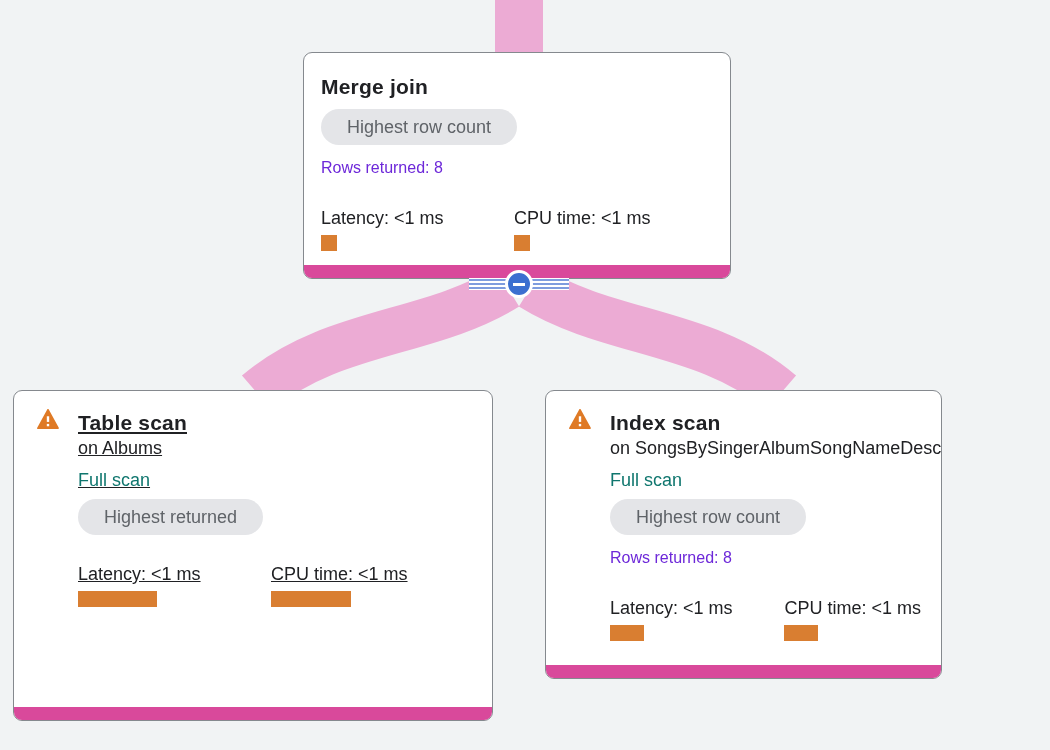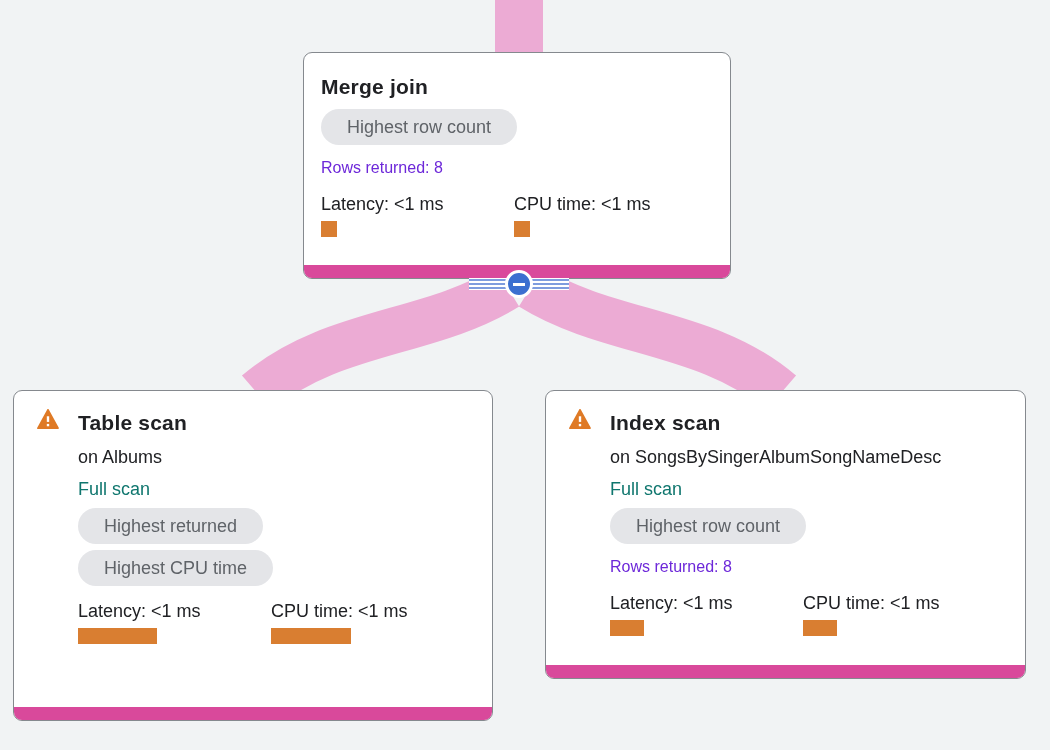--- a/index.html
+++ b/index.html
@@ -7,36 +7,36 @@
     position:relative;width:1050px;height:750px;background:#f1f3f4;
     overflow:hidden;font-family:"Liberation Sans","DejaVu Sans",sans-serif;
     color:#202124;
   }
   .edges{position:absolute;left:0;top:0;pointer-events:none;}
   .card{
     position:absolute;background:#ffffff;border:1px solid #85898e;
     border-radius:9px;overflow:hidden;box-sizing:border-box;cursor:pointer;
   }
   .card-merge{left:303px;top:52px;width:428px;height:227px;padding:16px 32px 0 17px;}
-  .card-table{left:13px;top:390px;width:480px;height:331px;padding:16px 20px 0 64px;}
-  .card-index{left:545px;top:390px;width:481px;height:289px;padding:16px 20px 0 64px;}
+  .card-table{left:13px;top:390px;width:480px;height:331px;padding:16px 20px 0 64px;text-decoration:underline;}
+  .card-index{left:545px;top:390px;width:397px;height:289px;padding:16px 20px 0 64px;}
   .accent{position:absolute;left:0;right:0;bottom:0;height:13px;background:#d9499b;}
   .warn{position:absolute;left:23px;top:18px;width:22px;height:20px;}
   .card-title{font-size:21px;line-height:28px;font-weight:600;color:#202124;margin-top:2px;letter-spacing:.2px;}
   .card-merge .card-title{margin-top:4px;}
-  .subtitle{font-size:18px;line-height:22px;color:#202124;margin-top:9px;white-space:nowrap;}
+  .subtitle{font-size:18px;line-height:22px;color:#202124;white-space:nowrap;}
   .scan-type{font-size:18px;line-height:22px;color:#0f766e;margin-top:10px;}
   .badges{margin-top:8px;}
   .badge-line + .badge-line{margin-top:6px;}
   .badge{
     display:inline-block;height:36px;line-height:36px;border-radius:18px;
     background:#e4e5e8;color:#5f6368;font-size:18px;padding:0 26px;white-space:nowrap;
   }
   .rows{font-size:16px;line-height:22px;color:#6d28d9;margin-top:12px;}
-  .metrics{display:flex;margin-top:14px;}
+  .metrics{display:flex;margin-top:28px;}
   .metric{width:193px;}
   .metric:last-child{width:auto;}
   .metric-label{font-size:18px;line-height:22px;color:#202124;white-space:nowrap;}
   .metric-bar{height:16px;background:#d97e31;margin-top:6px;}
   .stripes{
     position:absolute;left:469px;top:278px;width:100px;height:12px;
     background:linear-gradient(to bottom,
       #ffffff 0 1px,#7e9cde 1px 3px,#ffffff 3px 5px,
       #7e9cde 5px 7px,#ffffff 7px 9px,#7e9cde 9px 11px,#ffffff 11px 12px);
   }
@@ -81,21 +81,20 @@
     <svg class="warn" viewBox="0 0 24 22">
       <path d="M1 21 h22 L12 1 Z" fill="#df7a26" stroke="#df7a26" stroke-width="2" stroke-linejoin="round"></path>
       <rect x="10.7" y="8" width="2.6" height="6.2" fill="#ffffff"></rect>
       <rect x="10.7" y="16.4" width="2.6" height="2.6" fill="#ffffff"></rect>
     </svg>
     <div class="card-title">Table scan</div>
     <div class="subtitle">on Albums</div>
     <div class="scan-type">Full scan</div>
     <div class="badges">
       <div class="badge-line"><span class="badge">Highest returned</span></div>
-      <div class="badge-line"><span class="badge">Highest CPU time</span></div>
     </div>
     <div class="metrics">
       <div class="metric">
         <div class="metric-label">Latency: &lt;1 ms</div>
         <div class="metric-bar" style="width:79px"></div>
       </div>
       <div class="metric">
         <div class="metric-label">CPU time: &lt;1 ms</div>
         <div class="metric-bar" style="width:80px"></div>
       </div>

